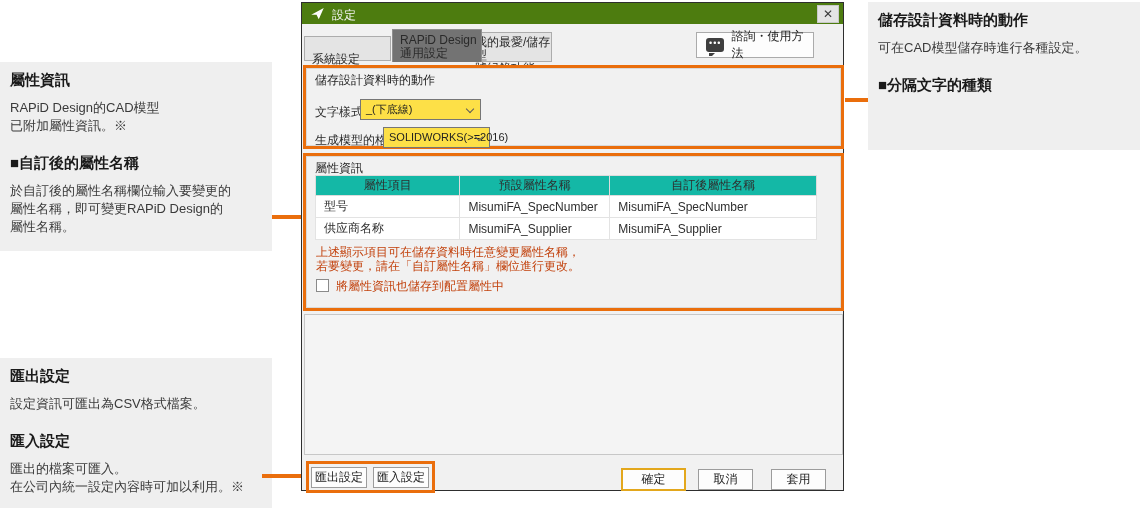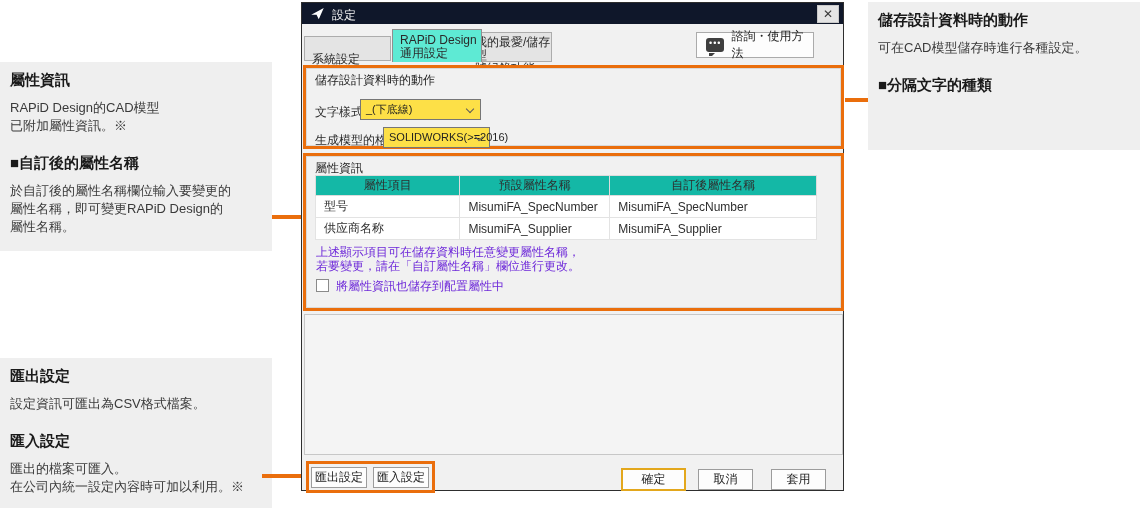--- a/index.html
+++ b/index.html
@@ -16,30 +16,30 @@
   .ann-left-bottom { left:0;   top:358px; width:272px; height:150px; }
   .ann-right       { left:868px; top:2px;  width:272px; height:148px; }
 
   
   .connector { position:absolute; height:4px; background:#ea6e0c; }
   .hl { position:absolute; border:3px solid #ea6e0c; }
 
   
   .dialog { position:absolute; left:301px; top:2px; width:543px; height:489px;
             background:#f1f1f1; border:1px solid #2e2e2e; }
-  .titlebar { position:absolute; left:0; top:0; width:100%; height:21px; background:#0f172a; }
+  .titlebar { position:absolute; left:0; top:0; width:100%; height:21px; background:#4d7c0f; }
   .titlebar .logo { position:absolute; left:8px; top:3px; width:15px; height:15px; }
   .titlebar .wtitle { position:absolute; left:30px; top:4px; font-size:12px; color:#f5f5f5; }
   .closebtn { position:absolute; right:4px; top:2px; width:22px; height:18px; background:#e4e4e4;
               border:1px solid #c9c9c9; color:#3a3a3a; font-size:12px; line-height:16px; text-align:center; }
 
   .tab { position:absolute; background:#e4e4e4; border:1px solid #acacac; font-size:12px; color:#2a2a2a;
          padding:3px 0 0 7px; line-height:13px; white-space:pre-line; }
   .tab-1 { left:2px;   top:33px; width:87px; height:25px; padding-top:16px; }
-  .tab-2 { left:90px;  top:26px; width:90px; height:33px; background:#5eead4; border-color:#8f8f8f;
+  .tab-2 { left:90px;  top:26px; width:90px; height:33px; background:#737373; border-color:#8f8f8f;
            border-bottom:none; z-index:2; padding-top:4px; }
   .tab-3 { left:165px; top:29px; width:85px; height:30px; padding-top:3px; }
 
   .helpbtn { position:absolute; left:394px; top:29px; width:118px; height:26px; background:#fdfdfd;
              border:1px solid #ababab; font-size:12px; color:#222; display:flex; align-items:center; gap:7px; padding-left:9px; }
   .bubble { position:relative; width:19px; height:14px; background:#3f3f3f; border-radius:3px;
             color:#fff; font-size:9px; line-height:11px; text-align:center; letter-spacing:1px; }
   .bubble::after { content:""; position:absolute; left:3px; bottom:-4px; border:3px solid transparent;
                    border-top-color:#3f3f3f; border-left-color:#3f3f3f; border-bottom:0; }
 
@@ -51,21 +51,21 @@
   .combo .chev { position:absolute; right:7px; top:6px; width:6px; height:6px;
                  border-right:1.4px solid #5a5a5a; border-bottom:1.4px solid #5a5a5a; transform:rotate(45deg); }
 
   table.attr { position:absolute; left:8px; top:18px; width:502px; border-collapse:collapse;
                font-size:12px; color:#2e2e2e; background:#fff; }
   table.attr th { background:#14b8a6; font-weight:normal; height:20px; text-align:center;
                   border:1px solid #dcdcdc; }
   table.attr td { height:22px; border:1px solid #e3e3e3; padding-left:8px; background:#fff; }
   .c1 { width:145px; } .c2 { width:150px; } .c3 { width:207px; }
 
-  .note { position:absolute; font-size:12px; color:#6d28d9; line-height:13px; }
+  .note { position:absolute; font-size:12px; color:#c2410c; line-height:13px; }
   .checkbox { position:absolute; width:13px; height:13px; background:#fff; border:1px solid #8a8a8a; }
 
   .panel-empty { position:absolute; left:2px; top:311px; width:539px; height:141px;
                  background:#f4f4f4; border:1px solid #c7c7c7; }
 
   .btn { position:absolute; background:#fdfdfd; border:1px solid #9c9c9c; font-size:12px; color:#222;
          text-align:center; }
   .btn-export { left:2px; top:3px; width:56px; height:21px; line-height:19px; }
   .btn-import { left:64px; top:3px; width:56px; height:21px; line-height:19px; }
   .btn-ok     { left:319px; top:465px; width:65px; height:23px; line-height:19px; border:2px solid #e3a71c; }

